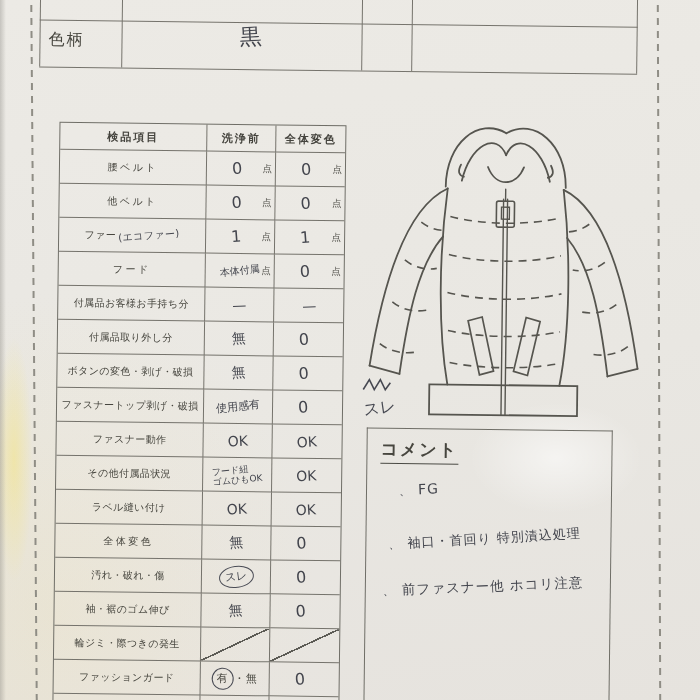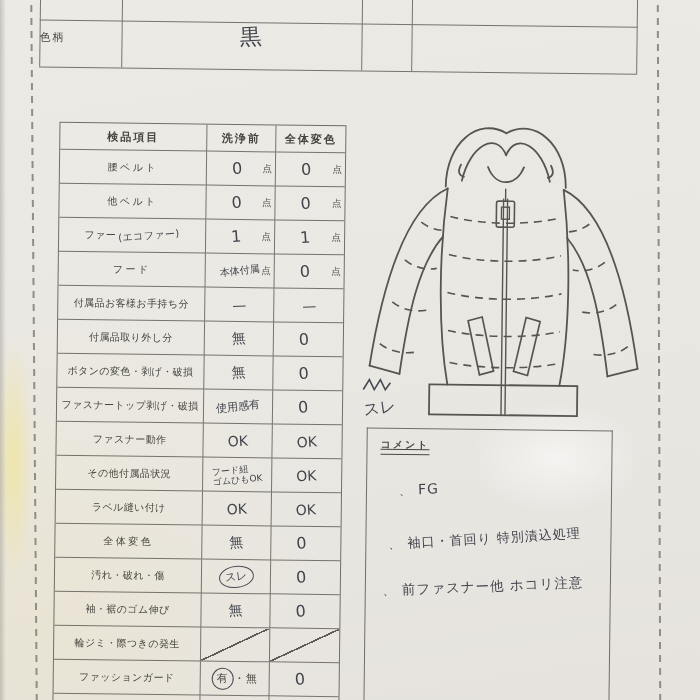--- a/index.html
+++ b/index.html
@@ -29,21 +29,21 @@
 
   .print{color:#47463f;}
   .hw{font-family:"DejaVu Sans",sans-serif;color:#43454d;}
 
   
   .ttable{position:absolute;left:40px;top:-22px;width:598px;height:90px;}
   .tt-line{position:absolute;background:#75736c;}
   .tt-h{left:0;width:598px;height:1px;}
   .tt-v{top:0;height:89px;width:1px;}
   .tt-material{position:absolute;left:92px;top:2px;font-size:13px;transform:rotate(-1.5deg);white-space:nowrap;letter-spacing:1px;}
-  .tt-label{position:absolute;left:0;top:52px;font-size:11px;letter-spacing:2px;}
+  .tt-label{position:absolute;left:9px;top:52px;font-size:16px;letter-spacing:2px;}
   .tt-black{position:absolute;left:200px;top:42px;font-size:22px;transform:rotate(-4deg);}
 
   
   .itable{
     position:absolute;left:61px;top:122px;width:285px;
     display:grid;grid-template-columns:147px 69px 69px;
     grid-template-rows:27px repeat(16,34px) 14px;
     border:1.5px solid #6f6e67;background:rgba(255,255,255,.06);
   }
   .c{border-right:1px solid #75736c;border-bottom:1px solid #75736c;
@@ -64,22 +64,22 @@
   .slashcell{background-image:linear-gradient(to bottom right,transparent 48.6%,#5c5b55 48.6%,#5c5b55 51.4%,transparent 51.4%);}
   .yn{font-size:11px;letter-spacing:1px;display:flex;align-items:center;}
   .yn .y{border:1.7px solid #474952;border-radius:50%;padding:2px 4px 3px;transform:rotate(-6deg);}
 
   
   .sketch{position:absolute;left:360px;top:100px;width:296px;height:320px;}
 
   
   .cbox{position:absolute;left:372px;top:424px;width:244px;height:282px;
         border:1px solid #6f6e67;border-bottom:none;}
-  .ctitle{position:absolute;left:13px;top:9px;font-size:10px;font-weight:700;letter-spacing:2px;
-          border-bottom:1.5px solid #4a4a44;padding-bottom:2px;text-decoration:underline;}
+  .ctitle{position:absolute;left:13px;top:9px;font-size:17px;font-weight:700;letter-spacing:2px;
+          border-bottom:1.5px solid #4a4a44;padding-bottom:2px;}
   .cline{position:absolute;font-size:13px;white-space:nowrap;letter-spacing:1px;}
   .cline .bullet{font-size:11px;margin-right:7px;}
   .cl0{left:32px;top:52px;transform:rotate(-3deg);font-size:14px;}
   .cl1{left:22px;top:100px;transform:rotate(-4deg);}
   .cl2{left:17px;top:148px;transform:rotate(-3deg);font-size:13.5px;}
 </style>
 </head>
 <body>
 
 <div class="photo">

